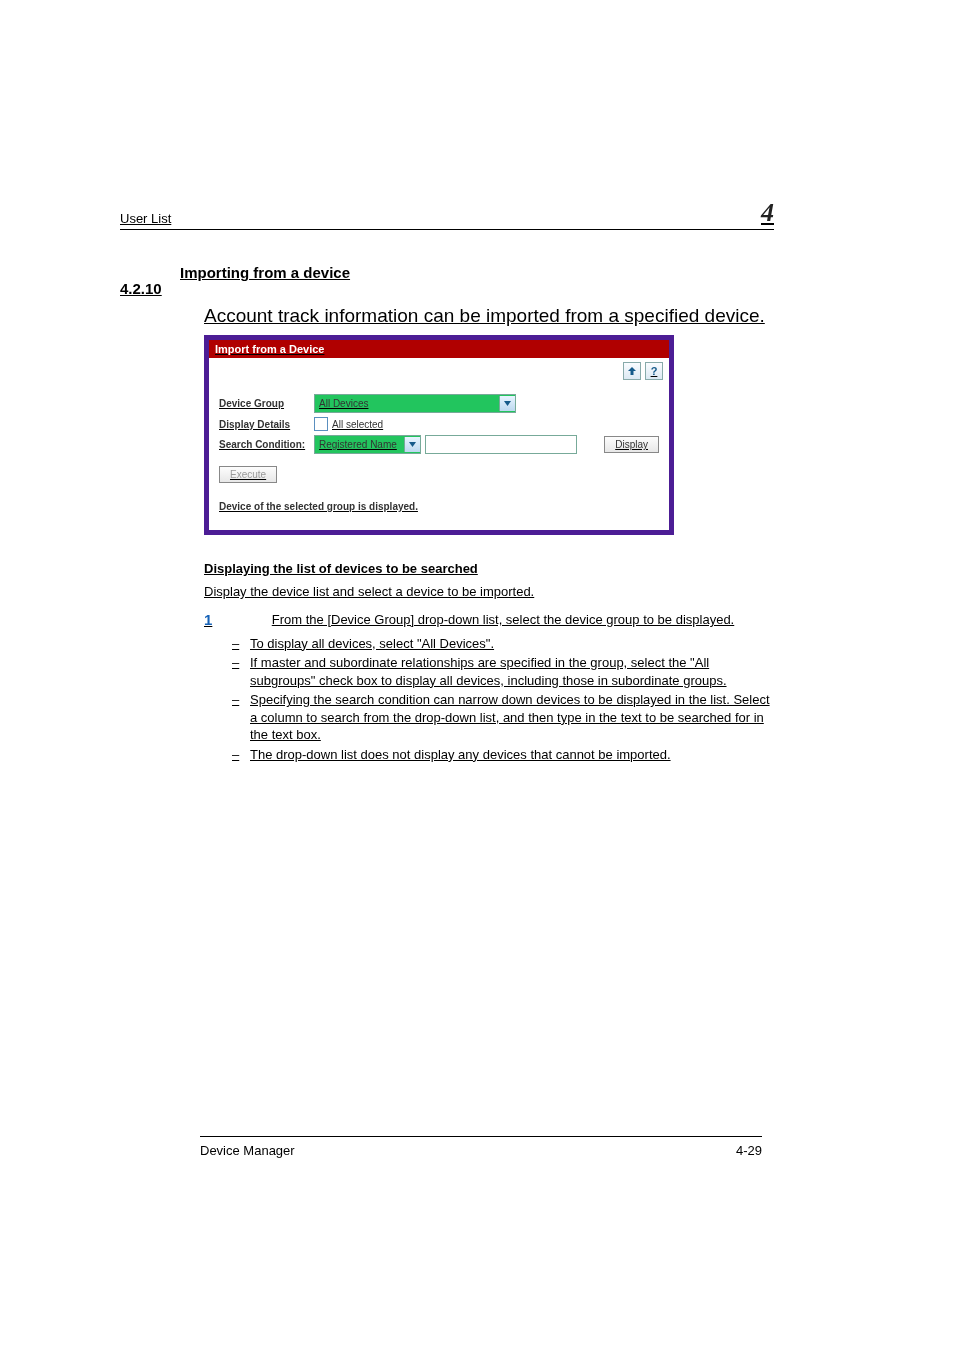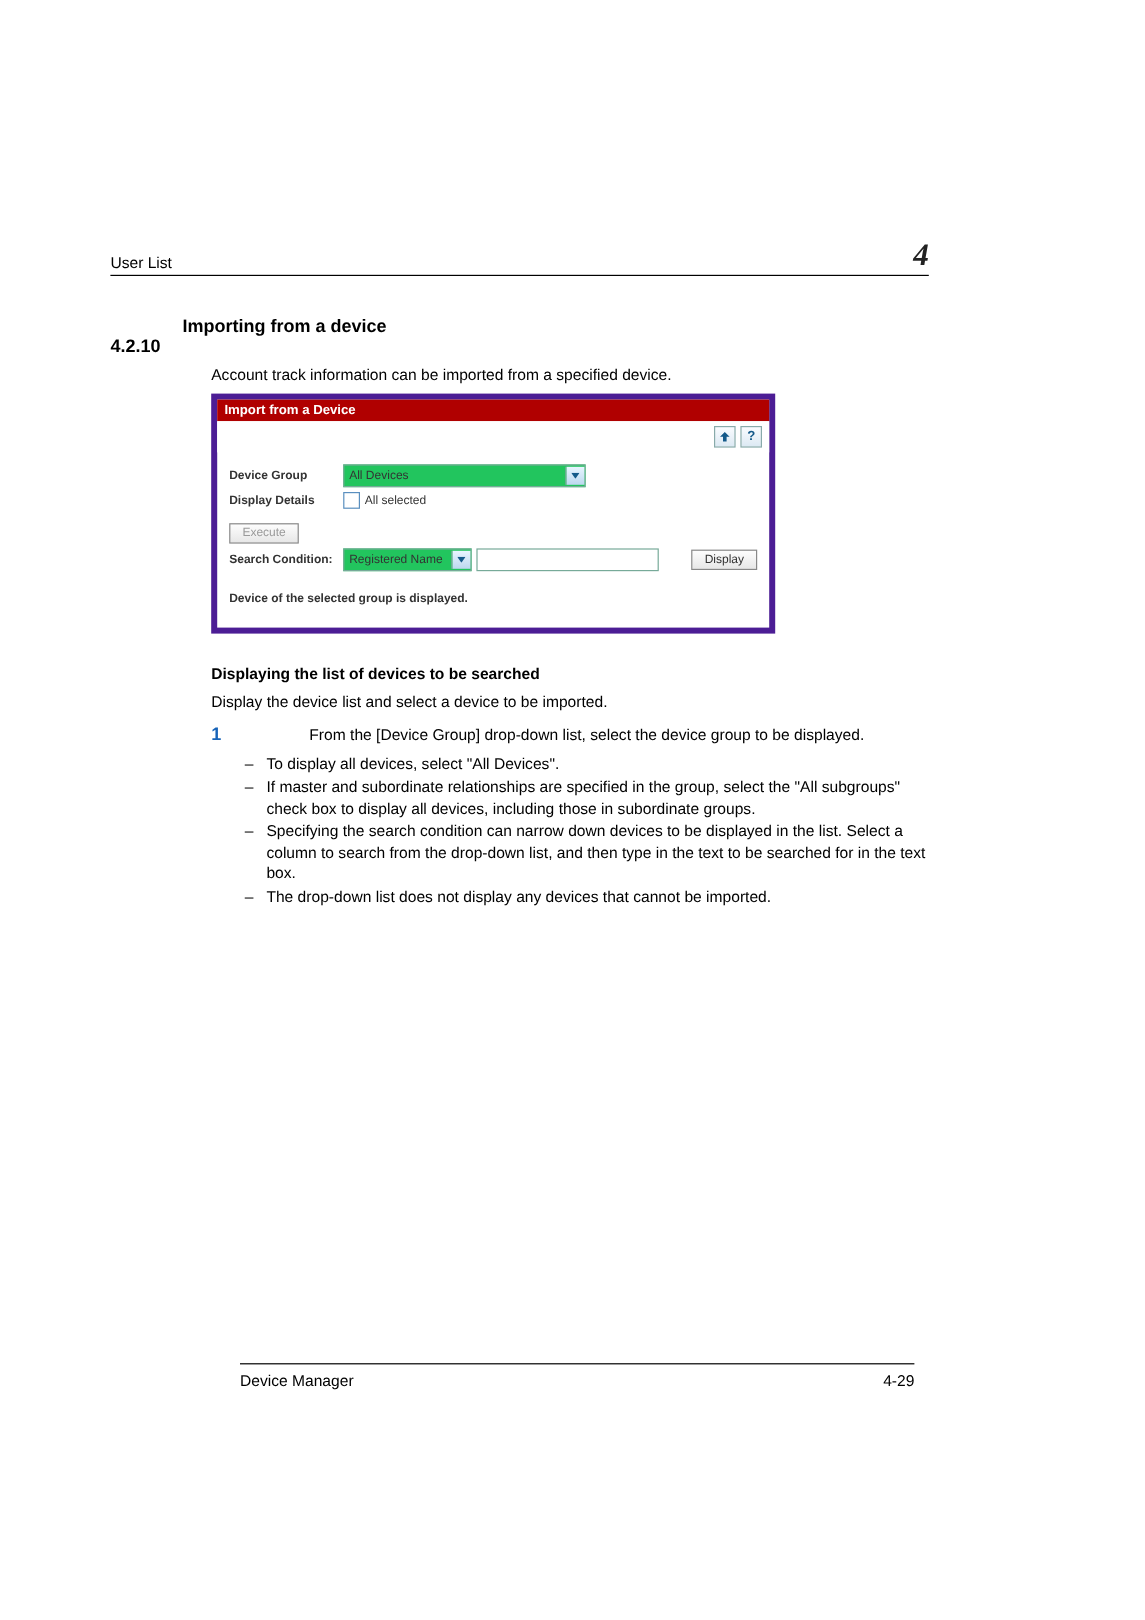--- a/index.html
+++ b/index.html
@@ -1,24 +1,24 @@
 <!DOCTYPE html>
 <html><head>
 <meta charset="utf-8">
 <style>
   html,body{margin:0;padding:0;background:#fff;}
   body{font-family:Arial,Helvetica,sans-serif;color:#000;font-size:13px;}
-  .page{width:954px;height:1328px;position:relative;box-sizing:border-box;padding:200px 180px 0 92px;}
+  .page{width:954px;height:1328px;position:relative;box-sizing:border-box;padding:200px 180px 0 120px;text-decoration:underline;}
   .running-head{display:flex;align-items:flex-end;border-bottom:1px solid #000;padding-bottom:3px;}
   .running-head .left{flex:1;font-size:13px;}
   .running-head .chapnum{font-family:Georgia,'Times New Roman',serif;font-weight:bold;font-style:italic;font-size:26px;line-height:1;color:#222;padding-left:8px;}
   .heading{margin-top:34px;display:flex;}
   .heading .secnum{font-weight:bold;font-size:15px;width:60px;flex:none;margin-top:16px;}
   .heading .sectitle{font-weight:bold;font-size:15px;}
-  .intro{margin:8px 0 8px 84px;font-size:13px;}
+  .intro{margin:8px 0 8px 84px;font-size:19px;}
   .shot-wrap{margin:6px 0 0 84px;border:5px solid #4c1d95;width:460px;}
   .shot-title{background:#b00000;color:#fff;font-size:11px;font-weight:bold;padding:3px 6px;}
   .shot-toolbar{display:flex;justify-content:flex-end;gap:4px;padding:4px 6px;background:#fff;}
   .ic-btn{width:16px;height:16px;border:1px solid #8aa;display:flex;align-items:center;justify-content:center;font-size:11px;background:linear-gradient(#fafcff,#dce9f3);color:#155a8a;}
   .shot-body{padding:6px 10px 14px;font-size:10px;color:#333;}
   .frm-row{display:flex;align-items:center;margin:4px 0;}
   .frm-lab{width:95px;font-weight:bold;}
   .sel{display:inline-flex;align-items:center;border:1px solid #7a9;height:17px;background:#22c55e;}
   .sel .txt{padding:0 4px;font-size:10px;}
   .sel .dd{width:15px;height:15px;background:linear-gradient(#e8f5ff,#bcd8ef);border-left:1px solid #7a9;display:flex;align-items:center;justify-content:center;color:#155a8a;}
@@ -76,35 +76,35 @@
                 <path d="M0 0 L7 0 L3.5 5 Z" fill="#155a8a"></path>
               </svg>
             </span>
         </span>
       </div>
       <div class="frm-row">
         <span class="frm-lab">Display Details</span>
         <span class="cbx"></span>
         <span>All selected</span>
       </div>
-      <div class="frm-row exec-row">
-        <span class="btn dis">Execute</span>
-      </div>
       <div class="frm-row">
         <span class="frm-lab">Search Condition:</span>
         <span class="sel" style="width:105px;">
           <span class="txt" style="flex:1;">Registered Name</span>
           <span class="dd">
               <svg width="7" height="5">
                 <path d="M0 0 L7 0 L3.5 5 Z" fill="#155a8a"></path>
               </svg>
             </span>
         </span>
         <span class="txtin" style="margin-left:4px;"></span>
         <span class="btn" style="margin-left:auto;">Display</span>
+      </div>
+      <div class="frm-row exec-row">
+        <span class="btn dis">Execute</span>
       </div>
       <div class="shot-status">Device of the selected group is displayed.</div>
     </div>
   </div>
 
   <div class="sub-h">Displaying the list of devices to be searched</div>
   <p class="sub-p">Display the device list and select a device to be imported.</p>
 
   <div class="step">
     <span class="num">1</span>

